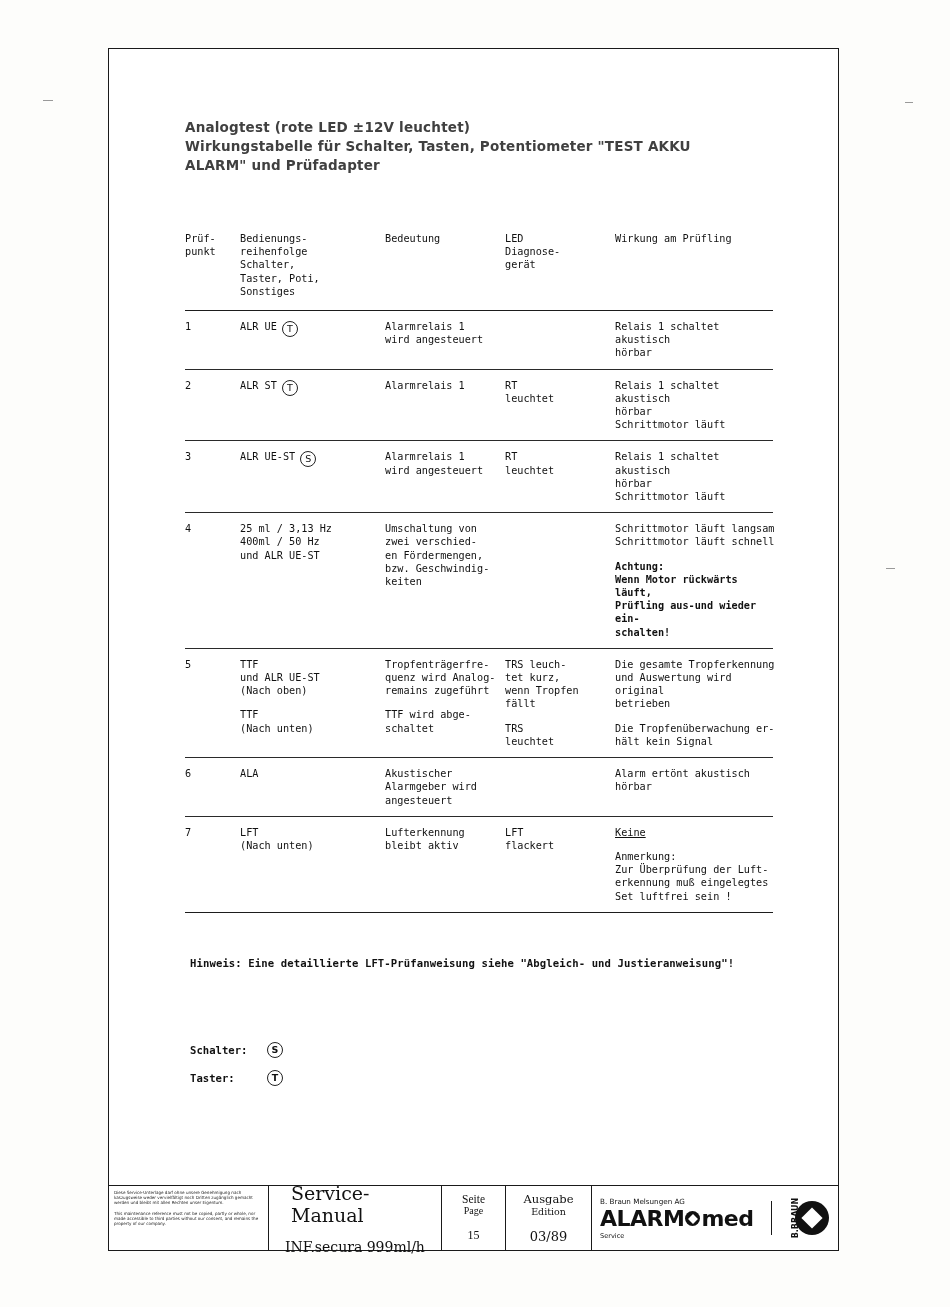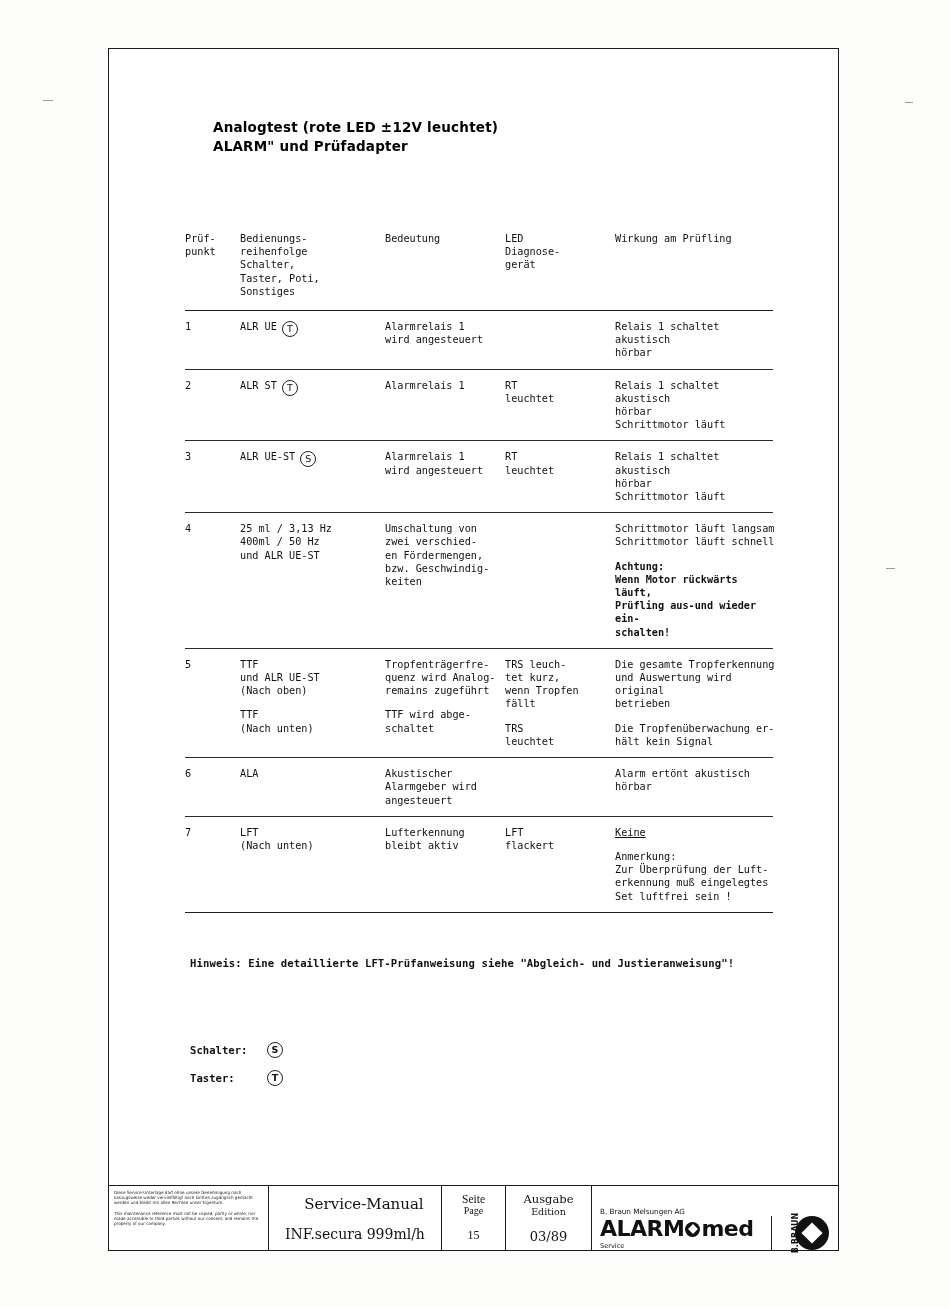--- a/index.html
+++ b/index.html
@@ -38,22 +38,21 @@
   .title-block {
     position: absolute;
     left: 185px;
     top: 118px;
     width: 600px;
     font-family: "DejaVu Sans", sans-serif;
     font-weight: bold;
     font-size: 13.5px;
     line-height: 19px;
     letter-spacing: 0.2px;
-    color: #000000;
-    margin-left: 28px;
+    color: #404040;
   }
   .title-block div { white-space: pre; }
 
   
   .table-wrap {
     position: absolute;
     left: 185px;
     top: 232px;
     width: 588px;
     font-size: 10.2px;
@@ -155,41 +154,41 @@
     font-size: 4.1px;
     line-height: 5.2px;
     font-family: "DejaVu Sans", sans-serif;
     color: #222;
     transform: scaleY(1.05);
   }
   .f-manual {
     flex: 0 0 173px;
     font-family: "DejaVu Serif", serif;
   }
-  .f-manual .m1 { font-size: 15px; margin-bottom: 13px; margin-left: 18px; }
+  .f-manual .m1 { font-size: 19px; margin-bottom: 13px; margin-left: 18px; }
   .f-manual .m2 { font-size: 14px; }
   .f-page {
     flex: 0 0 64px;
     font-family: Liberation Serif, serif;
   }
   .f-page .p1 { font-size: 11.5px; }
   .f-page .p2 { font-size: 10px; margin-bottom: 12px; }
   .f-page .p3 { font-size: 12px; }
   .f-ed {
     flex: 0 0 86px;
     font-family: "DejaVu Serif", serif;
   }
   .f-ed .e1 { font-size: 11.5px; }
   .f-ed .e2 { font-size: 9.5px; margin-bottom: 12px; }
   .f-ed .e3 { font-size: 13px; }
   .f-brand {
     flex: 1 1 auto;
     border-right: none;
     flex-direction: row;
-    align-items: flex-end;
+    align-items: center;
     justify-content: flex-start;
     padding: 0;
     position: relative;
   }
   .brand-left {
     flex: 1 1 auto;
     display: flex;
     flex-direction: column;
     justify-content: center;
     padding-left: 8px;
@@ -274,20 +273,21 @@
 <div class="page">
 
   <div class="scan-frame"></div>
 
   <div class="mark" style="left:43px;top:100px;width:10px;height:1px;"></div>
   <div class="mark" style="left:886px;top:568px;width:9px;height:1px;"></div>
   <div class="mark" style="left:905px;top:102px;width:8px;height:1px;"></div>
 
   <div class="title-block">
     <div>Analogtest (rote LED ±12V leuchtet)</div>
+    <div>Wirkungstabelle für Schalter, Tasten, Potentiometer "TEST AKKU</div>
     <div>ALARM" und Prüfadapter</div>
   </div>
 
   <div class="table-wrap">
 
     <div class="row head-row">
       <div class="cell c-num">
           <p>Prüf-
 punkt</p>
         </div>

